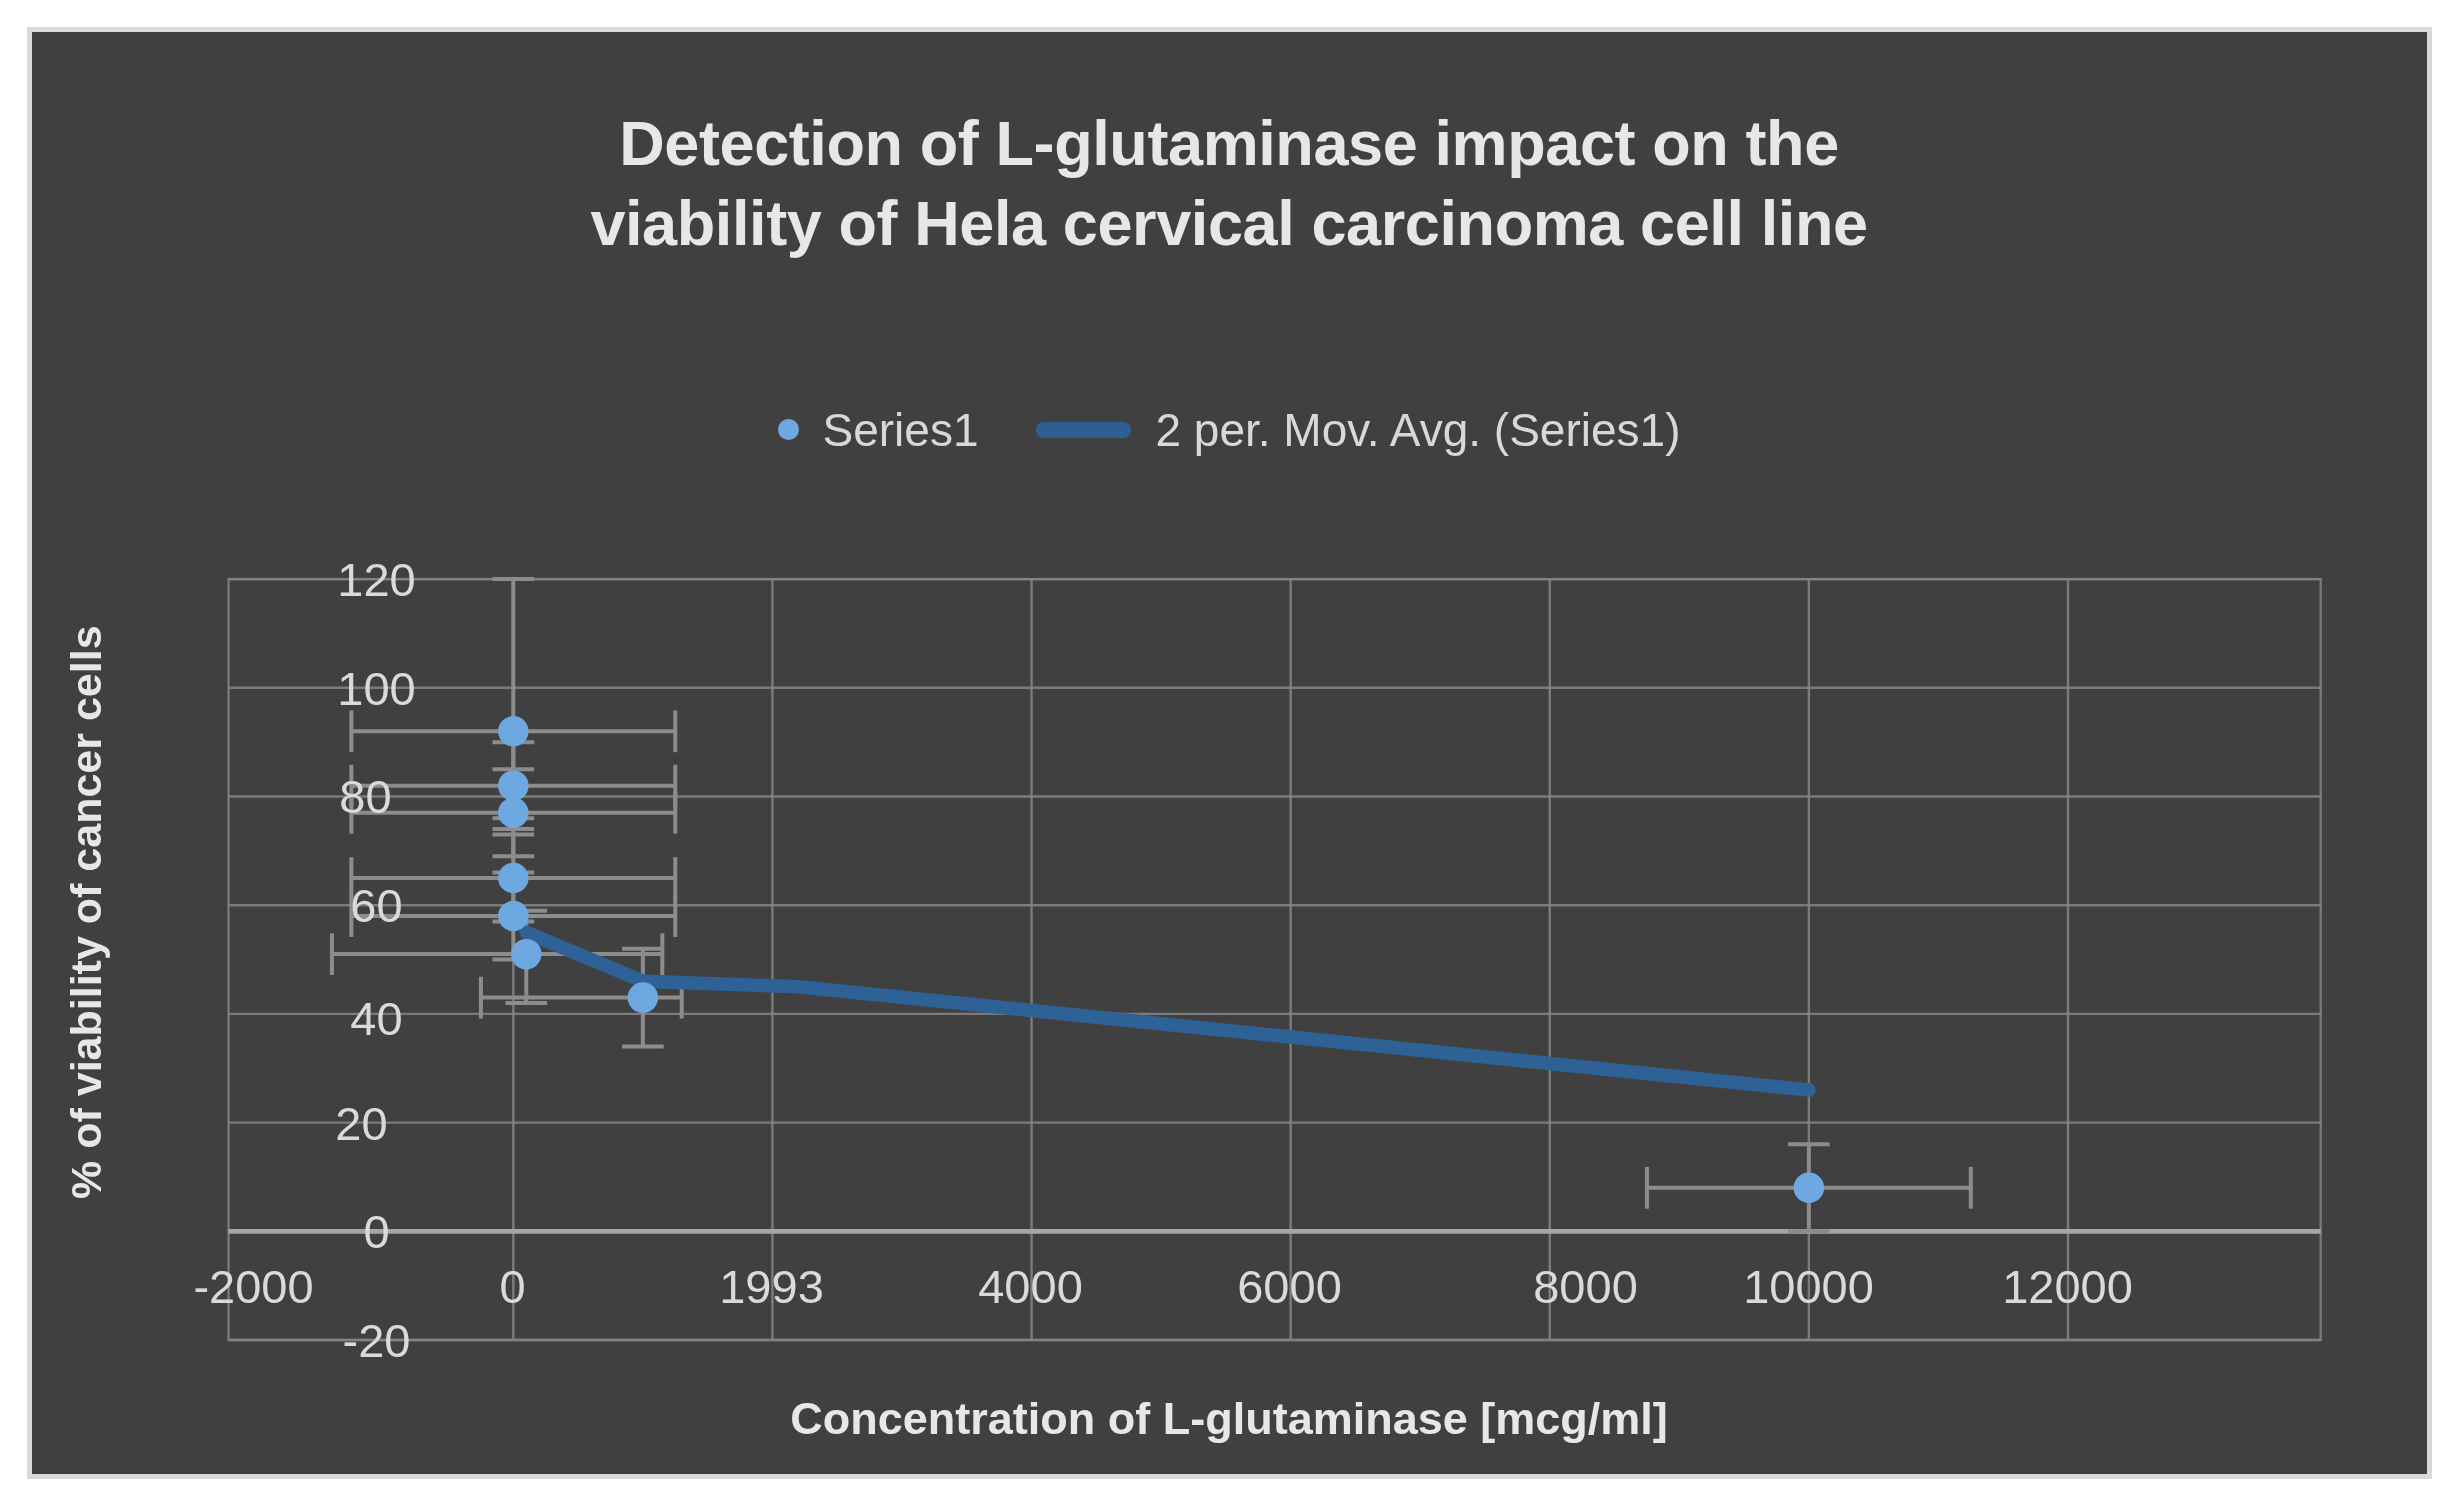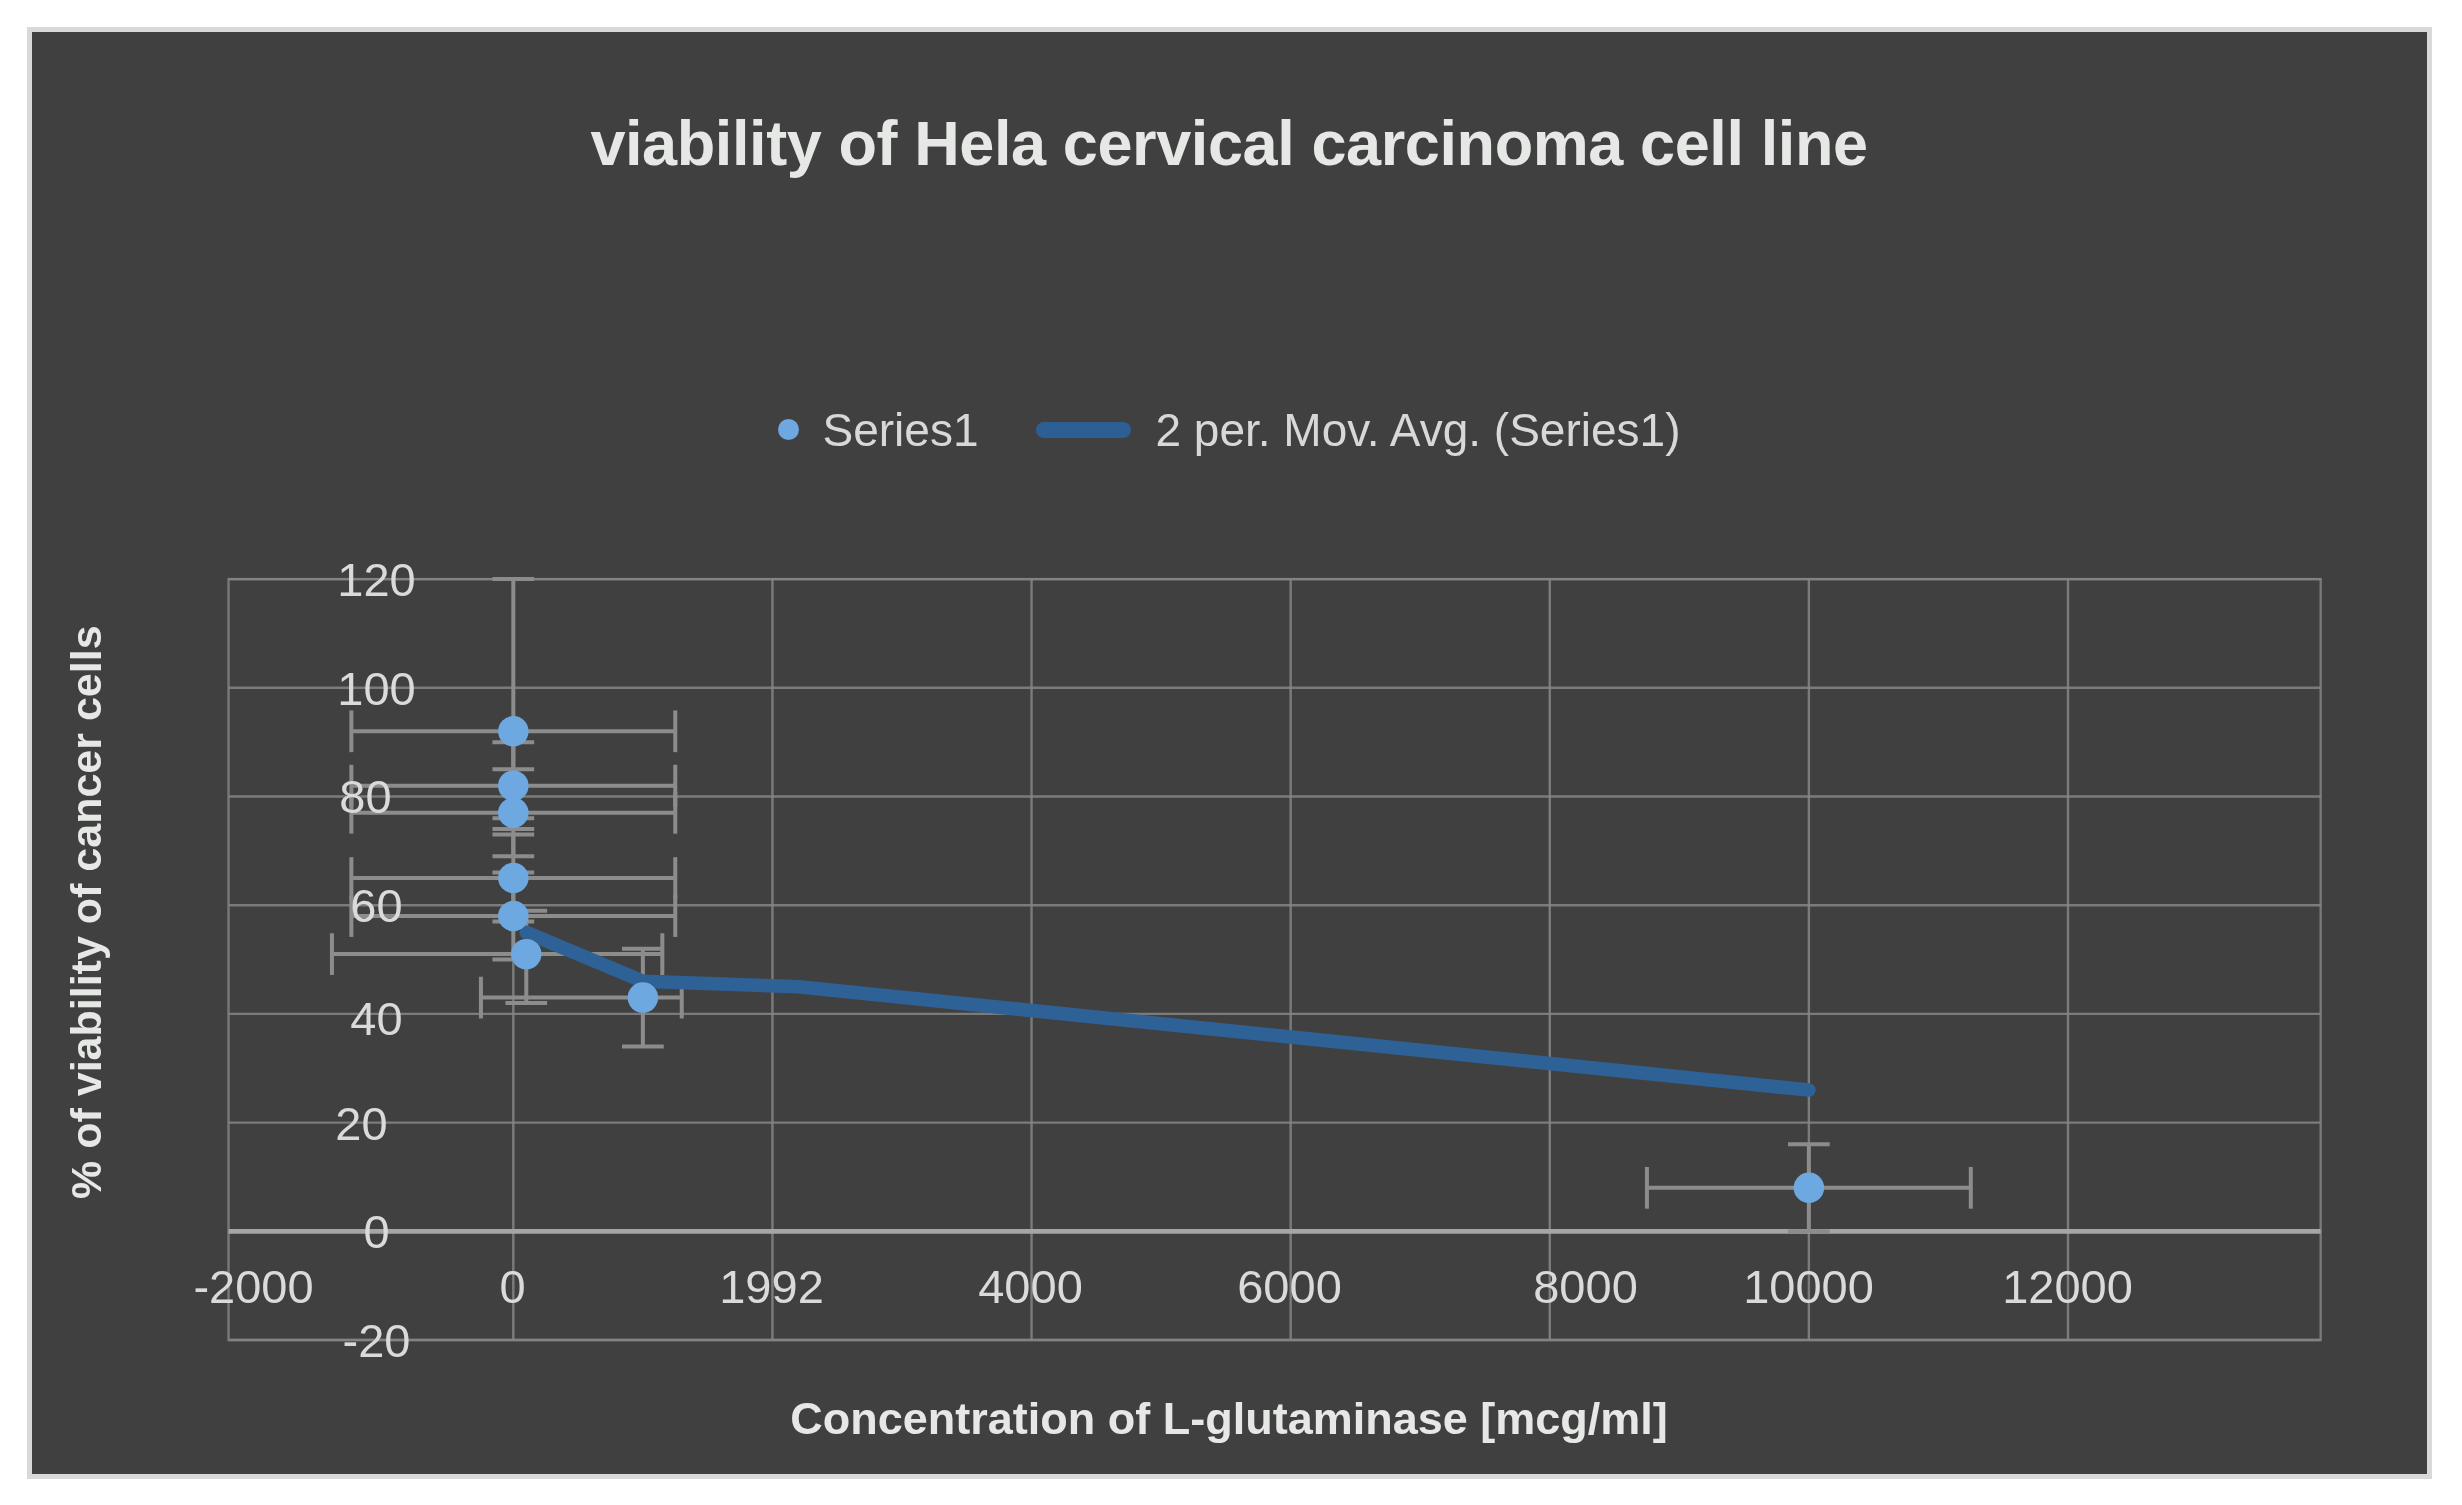--- a/index.html
+++ b/index.html
@@ -127,20 +127,21 @@
     font-size: 45px;
     font-weight: bold;
   }
 </style>
 </head>
 <body>
 
 <div id="chart-frame">
 
   <div id="chart-title">
+    <span class="title-line">Detection of L-glutaminase impact on the</span>
     <span class="title-line">viability of Hela cervical carcinoma cell line</span>
   </div>
 
   <div id="legend">
     <div class="legend-entry">
       <span class="legend-marker-dot"></span>
       <span class="legend-label">Series1</span>
     </div>
     <div class="legend-entry">
       <span class="legend-marker-line"></span>
@@ -229,21 +230,21 @@
     <div class="y-tick-label" style="left:253px; top:656px;">100</div>
     <div class="y-tick-label" style="left:242px; top:764px;">80</div>
     <div class="y-tick-label" style="left:253px; top:873px;">60</div>
     <div class="y-tick-label" style="left:253px; top:986px;">40</div>
     <div class="y-tick-label" style="left:238px; top:1091px;">20</div>
     <div class="y-tick-label" style="left:253px; top:1199px;">0</div>
     <div class="y-tick-label" style="left:253px; top:1308px;">-20</div>
 
     <div class="x-tick-label" style="left:222px; top:1227px;">-2000</div>
     <div class="x-tick-label" style="left:481px; top:1227px;">0</div>
-    <div class="x-tick-label" style="left:740px; top:1227px;">1992</div>
+    <div class="x-tick-label" style="left:740px; top:1227px;">1993</div>
     <div class="x-tick-label" style="left:999px; top:1227px;">4000</div>
     <div class="x-tick-label" style="left:1258px; top:1227px;">6000</div>
     <div class="x-tick-label" style="left:1518px; top:1227px;margin-left:36px;">8000</div>
     <div class="x-tick-label" style="left:1777px; top:1227px;">10000</div>
     <div class="x-tick-label" style="left:2036px; top:1227px;">12000</div>
 
     <div id="y-axis-title">% of viability of cancer cells</div>
     <div id="x-axis-title">Concentration of L-glutaminase [mcg/ml]</div>
   </div>
 

